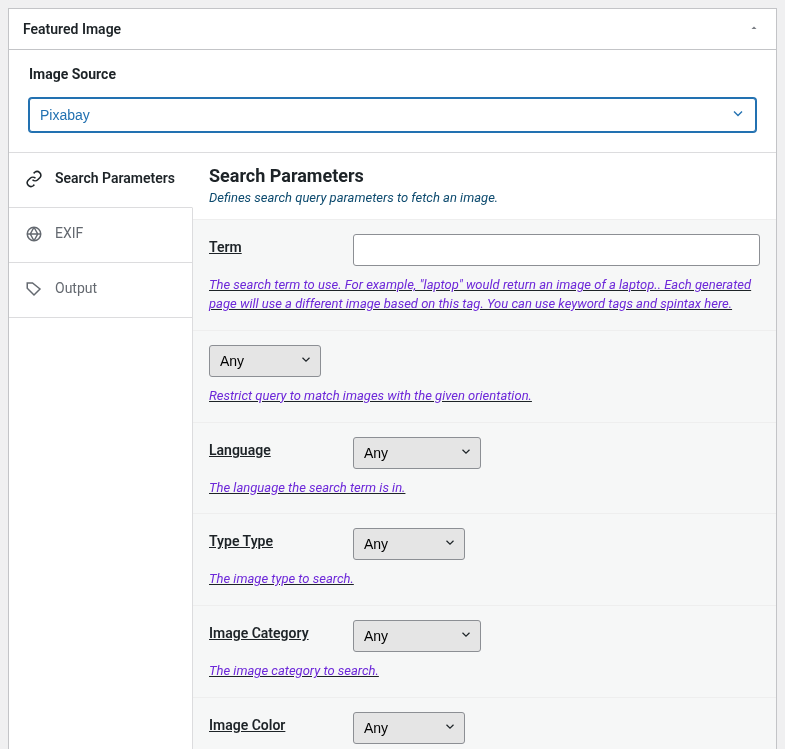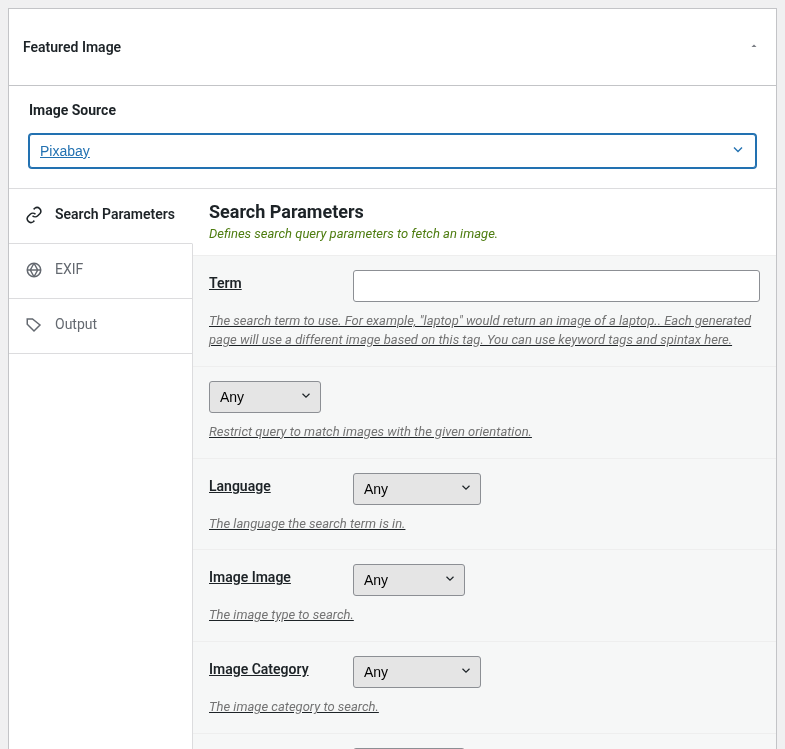--- a/index.html
+++ b/index.html
@@ -11,21 +11,21 @@
     font-size: 13px;
     color: #1d2327;
   }
   .meta-box {
     background: #fff;
     border: 1px solid #c3c4c7;
     width: 769px;
   }
   .box-header {
     border-bottom: 1px solid #c3c4c7;
-    padding: 28px 14px;
+    padding: 10px 14px;
     display: flex;
     justify-content: space-between;
     align-items: center;
     font-size: 14px;
     font-weight: 600;
   }
   .top-settings {
     padding: 16px 20px 20px;
     border-bottom: 1px solid #dcdcde;
   }
@@ -41,21 +41,20 @@
     border: 1px solid #2271b1;
     border-radius: 3px;
     background: #fff;
     color: #2271b1;
     font-size: 14px;
     padding: 0 30px 0 10px;
     -webkit-appearance: none;
     appearance: none;
     box-shadow: 0 0 0 1px #2271b1;
     position: relative;
-    text-decoration: underline;
   }
   .select-wrap {
     position: relative;
   }
   .select-wrap .chev {
     position: absolute;
     right: 10px;
     top: 50%;
     transform: translateY(-50%);
     pointer-events: none;
@@ -105,21 +104,21 @@
     background: #fff;
     border-bottom: 1px solid #eee;
   }
   .section-head h2 {
     margin: 0 0 4px;
     font-size: 18px;
     font-weight: 700;
   }
   .section-head .desc {
     font-size: 13px;
-    color: #4d7c0f;
+    color: #0c4a6e;
     font-style: italic;
   }
   .form-row {
     display: flex;
     flex-wrap: wrap;
     padding: 14px 16px 16px;
     border-bottom: 1px solid #eee;
     background: #f6f7f7;
     text-decoration: underline;
   }
@@ -129,21 +128,21 @@
     font-size: 14px;
     padding-top: 5px;
   }
   .form-row .fcontrol {
     flex: 1;
   }
   .form-row .help {
     width: 100%;
     font-size: 13px;
     font-style: italic;
-    color: #737373;
+    color: #6d28d9;
     margin-top: 10px;
     line-height: 1.45;
   }
   .text-input {
     width: 100%;
     height: 32px;
     border: 1px solid #8c8f94;
     border-radius: 3px;
     padding: 0 8px;
     font-size: 14px;
@@ -274,21 +273,21 @@
             <select class="dropdown" style="min-width:128px"><option>Any</option></select>
             <span class="chev2"><svg width="14" height="14" viewBox="0 0 24 24">
                   <path fill="none" stroke="currentColor" stroke-width="2" d="M6 9l6 6 6-6"></path>
                 </svg></span>
           </div>
         </div>
         <div class="help">The language the search term is in.</div>
       </div>
 
       <div class="form-row">
-        <div class="flabel">Image Image</div>
+        <div class="flabel">Type Type</div>
         <div class="fcontrol">
           <div class="dd-wrap">
             <select class="dropdown"><option>Any</option></select>
             <span class="chev2"><svg width="14" height="14" viewBox="0 0 24 24">
                   <path fill="none" stroke="currentColor" stroke-width="2" d="M6 9l6 6 6-6"></path>
                 </svg></span>
           </div>
         </div>
         <div class="help">The image type to search.</div>
       </div>

